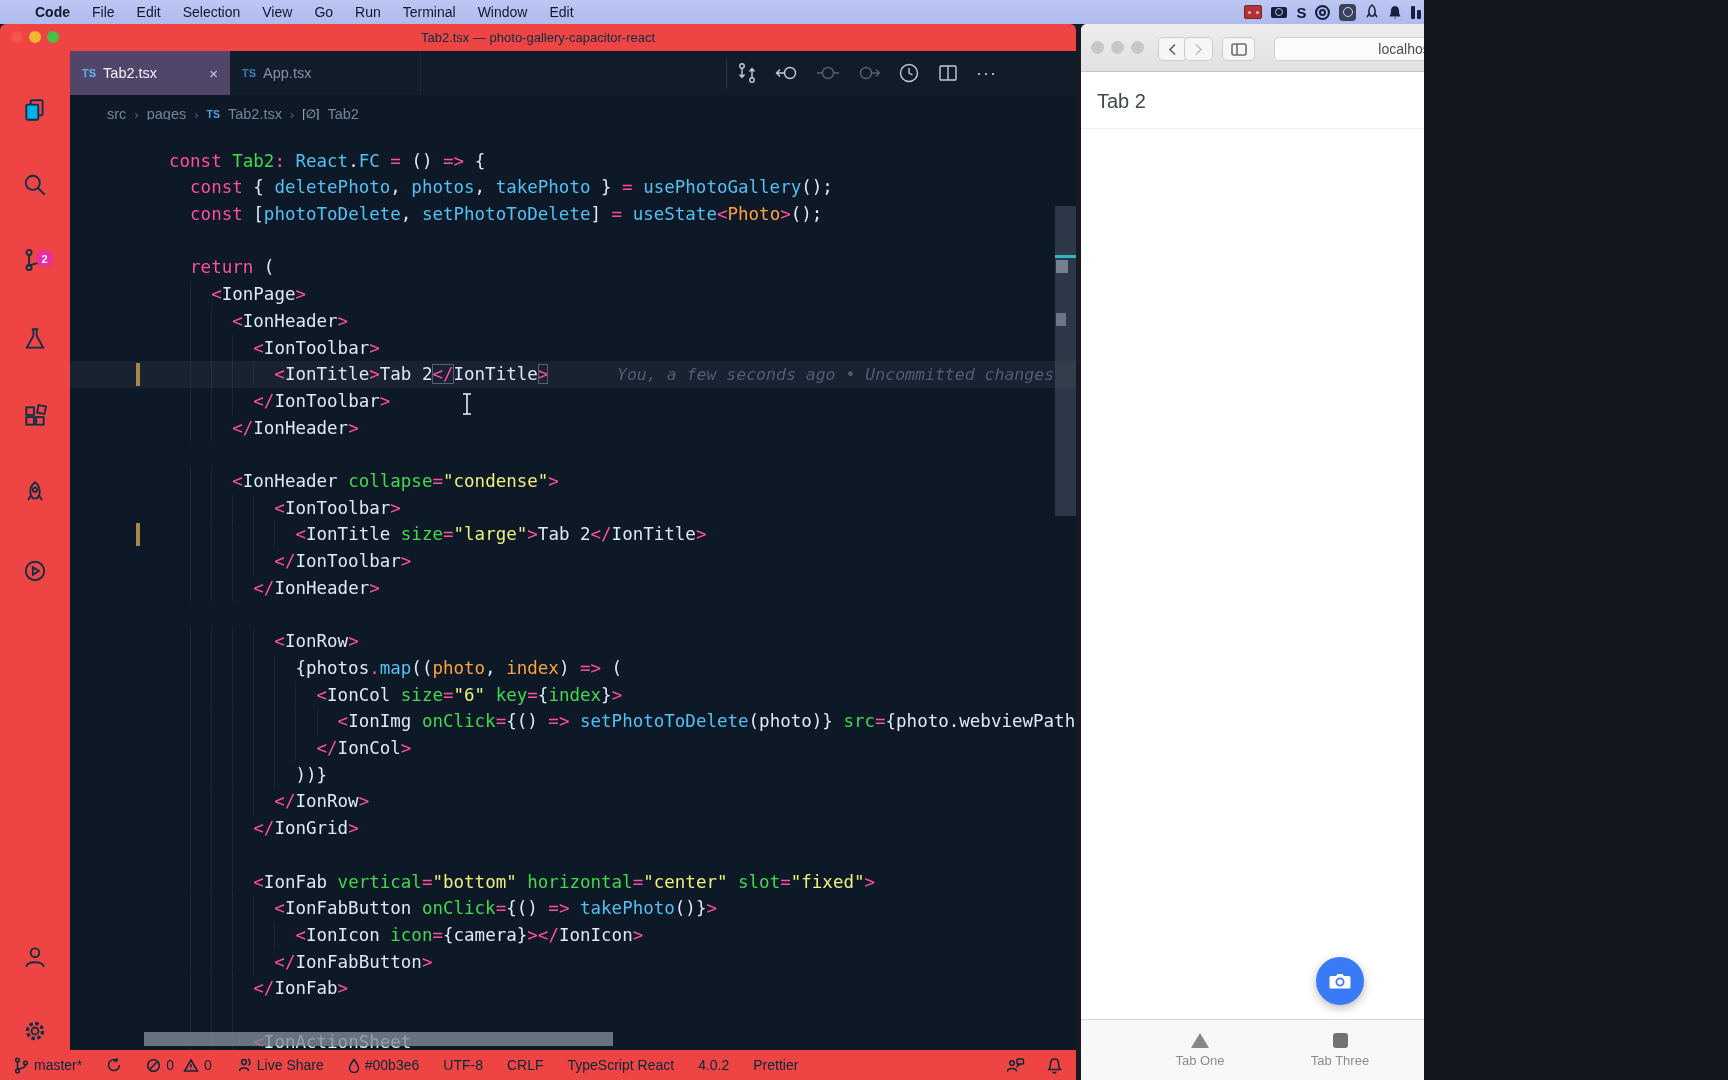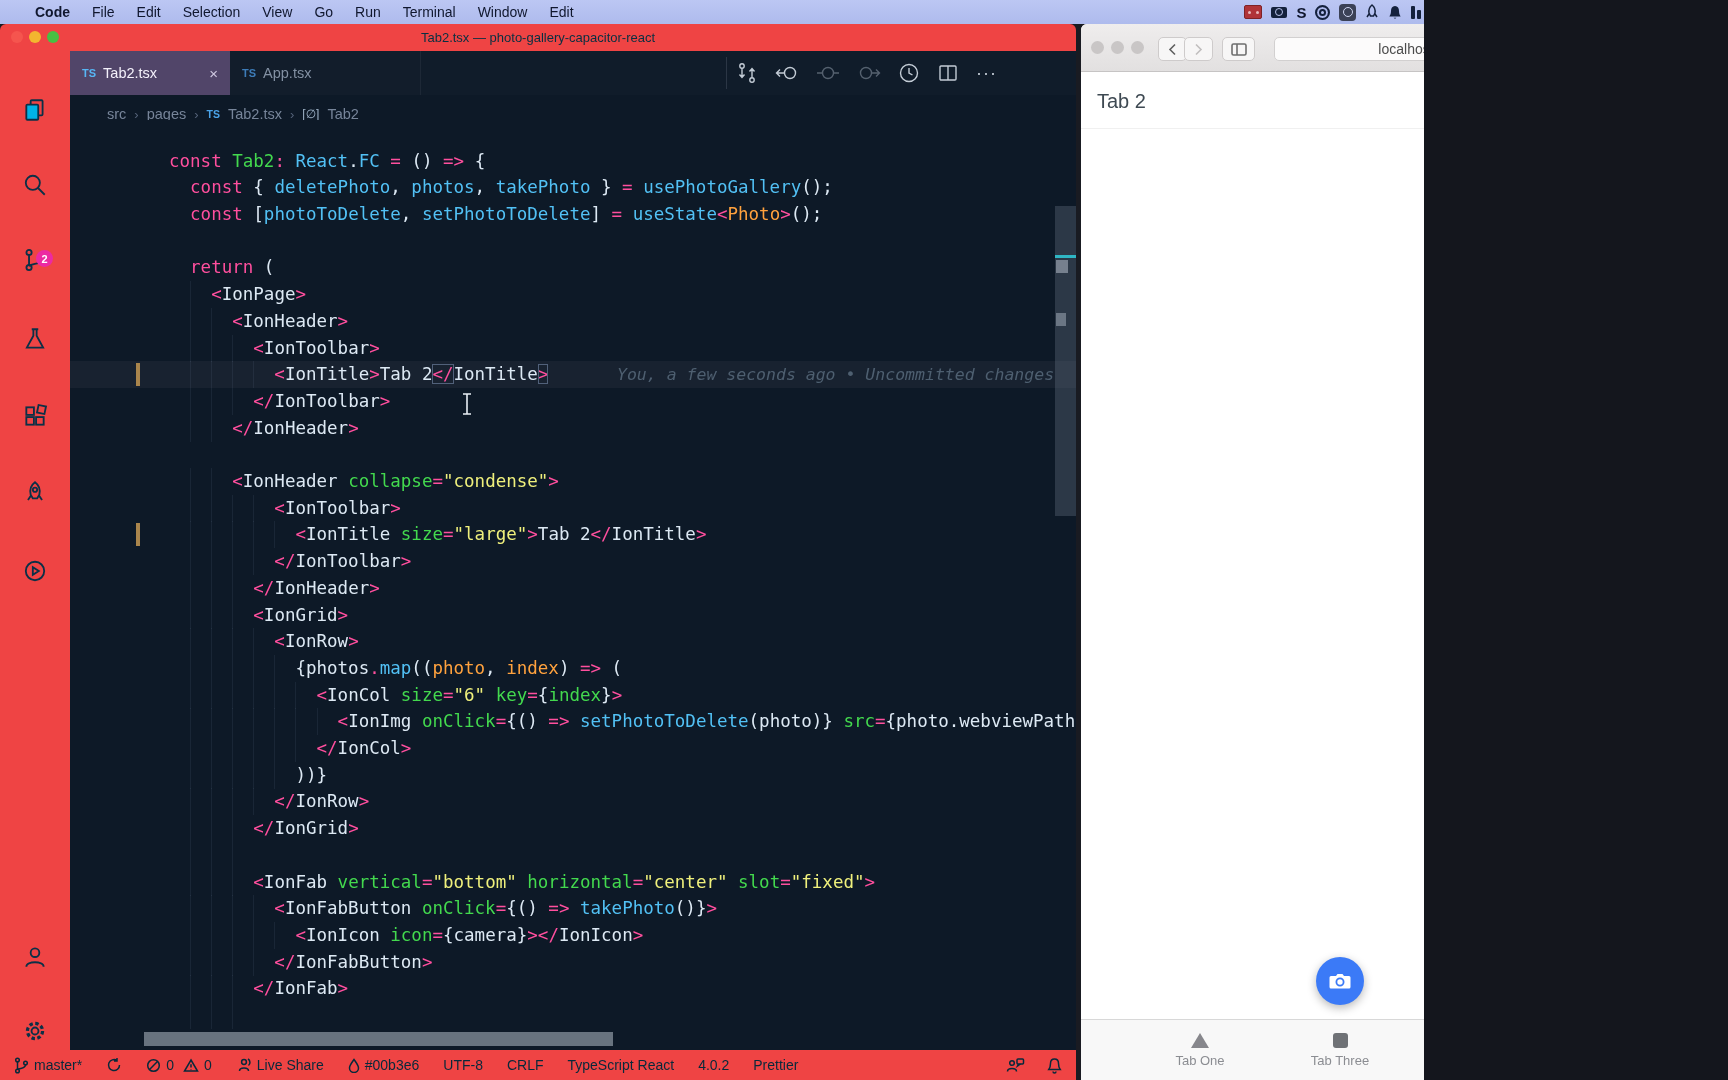--- a/index.html
+++ b/index.html
@@ -353,36 +353,36 @@
         <div class="crow" style="top: 161.15px;"><span class="guide" style="left: calc(2ch + 99px);"></span><pre class="codepre"><span class="tk-w">    </span><span class="tk-p">&lt;</span><span class="tk-w">IonPage</span><span class="tk-p">&gt;</span></pre></div>
         <div class="crow" style="top: 214.55px;"><span class="guide" style="left: calc(2ch + 99px);"></span><span class="guide" style="left: calc(4ch + 99px);"></span><span class="guide" style="left: calc(6ch + 99px);"></span><pre class="codepre"><span class="tk-w">        </span><span class="tk-p">&lt;</span><span class="tk-w">IonToolbar</span><span class="tk-p">&gt;</span></pre></div>
         <div class="crow cur" style="top: 241.25px;"><span class="gmark"></span><span class="guide" style="left: calc(2ch + 99px);"></span><span class="guide" style="left: calc(4ch + 99px);"></span><span class="guide" style="left: calc(6ch + 99px);"></span><span class="guide" style="left: calc(8ch + 99px);"></span><pre class="codepre"><span class="tk-w">          </span><span class="tk-p">&lt;</span><span class="tk-w">IonTitle</span><span class="tk-p">&gt;</span><span class="tk-w">Tab 2</span><span class="tk-x">&lt;/</span><span class="tk-w">IonTitle</span><span class="tk-x">&gt;</span></pre><span id="gitlens">You, a few seconds ago • Uncommitted changes</span></div>
         <div class="crow" style="top: 267.95px;"><span class="guide" style="left: calc(2ch + 99px);"></span><span class="guide" style="left: calc(4ch + 99px);"></span><span class="guide" style="left: calc(6ch + 99px);"></span><pre class="codepre"><span class="tk-w">        </span><span class="tk-p">&lt;/</span><span class="tk-w">IonToolbar</span><span class="tk-p">&gt;</span></pre></div>
         <div class="crow" style="top: 294.65px;"><span class="guide" style="left: calc(2ch + 99px);"></span><span class="guide" style="left: calc(4ch + 99px);"></span><pre class="codepre"><span class="tk-w">      </span><span class="tk-p">&lt;/</span><span class="tk-w">IonHeader</span><span class="tk-p">&gt;</span></pre></div>
         <div class="crow" style="top: 348.05px;"><span class="guide" style="left: calc(2ch + 99px);"></span><span class="guide" style="left: calc(4ch + 99px);"></span><pre class="codepre"><span class="tk-w">      </span><span class="tk-p">&lt;</span><span class="tk-w">IonHeader</span><span class="tk-w"> </span><span class="tk-g">collapse</span><span class="tk-p">=</span><span class="tk-y">"condense"</span><span class="tk-p">&gt;</span></pre></div>
         <div class="crow" style="top: 374.75px;"><span class="guide" style="left: calc(2ch + 99px);"></span><span class="guide" style="left: calc(4ch + 99px);"></span><span class="guide" style="left: calc(6ch + 99px);"></span><span class="guide" style="left: calc(8ch + 99px);"></span><pre class="codepre"><span class="tk-w">          </span><span class="tk-p">&lt;</span><span class="tk-w">IonToolbar</span><span class="tk-p">&gt;</span></pre></div>
         <div class="crow" style="top: 401.45px;"><span class="gmark"></span><span class="guide" style="left: calc(2ch + 99px);"></span><span class="guide" style="left: calc(4ch + 99px);"></span><span class="guide" style="left: calc(6ch + 99px);"></span><span class="guide" style="left: calc(8ch + 99px);"></span><span class="guide" style="left: calc(10ch + 99px);"></span><pre class="codepre"><span class="tk-w">            </span><span class="tk-p">&lt;</span><span class="tk-w">IonTitle</span><span class="tk-w"> </span><span class="tk-g">size</span><span class="tk-p">=</span><span class="tk-y">"large"</span><span class="tk-p">&gt;</span><span class="tk-w">Tab 2</span><span class="tk-p">&lt;/</span><span class="tk-w">IonTitle</span><span class="tk-p">&gt;</span></pre></div>
         <div class="crow" style="top: 428.15px;"><span class="guide" style="left: calc(2ch + 99px);"></span><span class="guide" style="left: calc(4ch + 99px);"></span><span class="guide" style="left: calc(6ch + 99px);"></span><span class="guide" style="left: calc(8ch + 99px);"></span><pre class="codepre"><span class="tk-w">          </span><span class="tk-p">&lt;/</span><span class="tk-w">IonToolbar</span><span class="tk-p">&gt;</span></pre></div>
         <div class="crow" style="top: 454.85px;"><span class="guide" style="left: calc(2ch + 99px);"></span><span class="guide" style="left: calc(4ch + 99px);"></span><span class="guide" style="left: calc(6ch + 99px);"></span><pre class="codepre"><span class="tk-w">        </span><span class="tk-p">&lt;/</span><span class="tk-w">IonHeader</span><span class="tk-p">&gt;</span></pre></div>
-        <div class="crow" style="top: 481.55px;"><span class="guide" style="left: calc(2ch + 99px);"></span><span class="guide" style="left: calc(4ch + 99px);"></span><span class="guide" style="left: calc(6ch + 99px);"></span><pre class="codepre"><span class="tk-w">        </span><span class="tk-p">&lt;</span><span class="tk-w">IonGrid</span><span class="tk-p">&gt;</span></pre></div>
         <div class="crow" style="top: 508.25px;"><span class="guide" style="left: calc(2ch + 99px);"></span><span class="guide" style="left: calc(4ch + 99px);"></span><span class="guide" style="left: calc(6ch + 99px);"></span><span class="guide" style="left: calc(8ch + 99px);"></span><pre class="codepre"><span class="tk-w">          </span><span class="tk-p">&lt;</span><span class="tk-w">IonRow</span><span class="tk-p">&gt;</span></pre></div>
         <div class="crow" style="top: 534.95px;"><span class="guide" style="left: calc(2ch + 99px);"></span><span class="guide" style="left: calc(4ch + 99px);"></span><span class="guide" style="left: calc(6ch + 99px);"></span><span class="guide" style="left: calc(8ch + 99px);"></span><span class="guide" style="left: calc(10ch + 99px);"></span><pre class="codepre"><span class="tk-w">            {</span><span class="tk-w">photos</span><span class="tk-p">.</span><span class="tk-b">map</span><span class="tk-w">((</span><span class="tk-o">photo</span><span class="tk-w">, </span><span class="tk-o">index</span><span class="tk-w">) </span><span class="tk-p">=&gt;</span><span class="tk-w"> (</span></pre></div>
         <div class="crow" style="top: 561.65px;"><span class="guide" style="left: calc(2ch + 99px);"></span><span class="guide" style="left: calc(4ch + 99px);"></span><span class="guide" style="left: calc(6ch + 99px);"></span><span class="guide" style="left: calc(8ch + 99px);"></span><span class="guide" style="left: calc(10ch + 99px);"></span><span class="guide" style="left: calc(12ch + 99px);"></span><pre class="codepre"><span class="tk-w">              </span><span class="tk-p">&lt;</span><span class="tk-w">IonCol</span><span class="tk-w"> </span><span class="tk-g">size</span><span class="tk-p">=</span><span class="tk-y">"6"</span><span class="tk-w"> </span><span class="tk-g">key</span><span class="tk-p">=</span><span class="tk-w">{</span><span class="tk-g">index</span><span class="tk-w">}</span><span class="tk-p">&gt;</span></pre></div>
         <div class="crow" style="top: 588.35px;"><span class="guide" style="left: calc(2ch + 99px);"></span><span class="guide" style="left: calc(4ch + 99px);"></span><span class="guide" style="left: calc(6ch + 99px);"></span><span class="guide" style="left: calc(8ch + 99px);"></span><span class="guide" style="left: calc(10ch + 99px);"></span><span class="guide" style="left: calc(12ch + 99px);"></span><span class="guide" style="left: calc(14ch + 99px);"></span><pre class="codepre"><span class="tk-w">                </span><span class="tk-p">&lt;</span><span class="tk-w">IonImg</span><span class="tk-w"> </span><span class="tk-g">onClick</span><span class="tk-p">=</span><span class="tk-w">{() </span><span class="tk-p">=&gt;</span><span class="tk-w"> </span><span class="tk-b">setPhotoToDelete</span><span class="tk-w">(photo)} </span><span class="tk-g">src</span><span class="tk-p">=</span><span class="tk-w">{photo.webviewPath}</span></pre></div>
         <div class="crow" style="top: 615.05px;"><span class="guide" style="left: calc(2ch + 99px);"></span><span class="guide" style="left: calc(4ch + 99px);"></span><span class="guide" style="left: calc(6ch + 99px);"></span><span class="guide" style="left: calc(8ch + 99px);"></span><span class="guide" style="left: calc(10ch + 99px);"></span><span class="guide" style="left: calc(12ch + 99px);"></span><pre class="codepre"><span class="tk-w">              </span><span class="tk-p">&lt;/</span><span class="tk-w">IonCol</span><span class="tk-p">&gt;</span></pre></div>
         <div class="crow" style="top: 641.75px;"><span class="guide" style="left: calc(2ch + 99px);"></span><span class="guide" style="left: calc(4ch + 99px);"></span><span class="guide" style="left: calc(6ch + 99px);"></span><span class="guide" style="left: calc(8ch + 99px);"></span><span class="guide" style="left: calc(10ch + 99px);"></span><pre class="codepre"><span class="tk-w">            ))}</span></pre></div>
         <div class="crow" style="top: 668.45px;"><span class="guide" style="left: calc(2ch + 99px);"></span><span class="guide" style="left: calc(4ch + 99px);"></span><span class="guide" style="left: calc(6ch + 99px);"></span><span class="guide" style="left: calc(8ch + 99px);"></span><pre class="codepre"><span class="tk-w">          </span><span class="tk-p">&lt;/</span><span class="tk-w">IonRow</span><span class="tk-p">&gt;</span></pre></div>
         <div class="crow" style="top: 695.15px;"><span class="guide" style="left: calc(2ch + 99px);"></span><span class="guide" style="left: calc(4ch + 99px);"></span><span class="guide" style="left: calc(6ch + 99px);"></span><pre class="codepre"><span class="tk-w">        </span><span class="tk-p">&lt;/</span><span class="tk-w">IonGrid</span><span class="tk-p">&gt;</span></pre></div>
         <div class="crow" style="top: 721.85px;"><span class="guide" style="left: calc(2ch + 99px);"></span><span class="guide" style="left: calc(4ch + 99px);"></span><span class="guide" style="left: calc(6ch + 99px);"></span><pre class="codepre"></pre></div>
         <div class="crow" style="top: 748.55px;"><span class="guide" style="left: calc(2ch + 99px);"></span><span class="guide" style="left: calc(4ch + 99px);"></span><span class="guide" style="left: calc(6ch + 99px);"></span><pre class="codepre"><span class="tk-w">        </span><span class="tk-p">&lt;</span><span class="tk-w">IonFab</span><span class="tk-w"> </span><span class="tk-g">vertical</span><span class="tk-p">=</span><span class="tk-y">"bottom"</span><span class="tk-w"> </span><span class="tk-g">horizontal</span><span class="tk-p">=</span><span class="tk-y">"center"</span><span class="tk-w"> </span><span class="tk-g">slot</span><span class="tk-p">=</span><span class="tk-y">"fixed"</span><span class="tk-p">&gt;</span></pre></div>
         <div class="crow" style="top: 775.25px;"><span class="guide" style="left: calc(2ch + 99px);"></span><span class="guide" style="left: calc(4ch + 99px);"></span><span class="guide" style="left: calc(6ch + 99px);"></span><span class="guide" style="left: calc(8ch + 99px);"></span><pre class="codepre"><span class="tk-w">          </span><span class="tk-p">&lt;</span><span class="tk-w">IonFabButton</span><span class="tk-w"> </span><span class="tk-g">onClick</span><span class="tk-p">=</span><span class="tk-w">{() </span><span class="tk-p">=&gt;</span><span class="tk-w"> </span><span class="tk-b">takePhoto</span><span class="tk-w">()}</span><span class="tk-p">&gt;</span></pre></div>
         <div class="crow" style="top: 801.95px;"><span class="guide" style="left: calc(2ch + 99px);"></span><span class="guide" style="left: calc(4ch + 99px);"></span><span class="guide" style="left: calc(6ch + 99px);"></span><span class="guide" style="left: calc(8ch + 99px);"></span><span class="guide" style="left: calc(10ch + 99px);"></span><pre class="codepre"><span class="tk-w">            </span><span class="tk-p">&lt;</span><span class="tk-w">IonIcon</span><span class="tk-w"> </span><span class="tk-g">icon</span><span class="tk-p">=</span><span class="tk-w">{camera}</span><span class="tk-p">&gt;</span><span class="tk-p">&lt;/</span><span class="tk-w">IonIcon</span><span class="tk-p">&gt;</span></pre></div>
         <div class="crow" style="top: 828.65px;"><span class="guide" style="left: calc(2ch + 99px);"></span><span class="guide" style="left: calc(4ch + 99px);"></span><span class="guide" style="left: calc(6ch + 99px);"></span><span class="guide" style="left: calc(8ch + 99px);"></span><pre class="codepre"><span class="tk-w">          </span><span class="tk-p">&lt;/</span><span class="tk-w">IonFabButton</span><span class="tk-p">&gt;</span></pre></div>
         <div class="crow" style="top: 855.35px;"><span class="guide" style="left: calc(2ch + 99px);"></span><span class="guide" style="left: calc(4ch + 99px);"></span><span class="guide" style="left: calc(6ch + 99px);"></span><pre class="codepre"><span class="tk-w">        </span><span class="tk-p">&lt;/</span><span class="tk-w">IonFab</span><span class="tk-p">&gt;</span></pre></div>
         <div class="crow" style="top: 882.05px;"><span class="guide" style="left: calc(2ch + 99px);"></span><span class="guide" style="left: calc(4ch + 99px);"></span><span class="guide" style="left: calc(6ch + 99px);"></span><pre class="codepre"></pre></div>
+        <div class="crow" style="top: 908.75px;"><span class="guide" style="left: calc(2ch + 99px);"></span><span class="guide" style="left: calc(4ch + 99px);"></span><span class="guide" style="left: calc(6ch + 99px);"></span><pre class="codepre"><span class="tk-w">        </span><span class="tk-p">&lt;</span><span class="tk-w">IonActionSheet</span></pre></div>
       </div>
 
     <div id="vsb-thumb" class="abs"></div>
     <div class="abs vsb-tick" style="top:231px;height:3px;background:#2fb6c4;"></div>
     <div class="abs vsb-tick" style="top:236px;height:13px;width:12px;left:1056px;background:#76808e;"></div>
     <div class="abs vsb-tick" style="top:289px;height:13px;width:10px;left:1056px;background:#6b7684;"></div>
     <div id="hsb-thumb" class="abs"></div>
     <div id="ibeam" class="abs">
         <svg width="14" height="24" viewBox="0 0 14 24">
           <path d="M3 2 H11 M7 2 V22 M3 22 H11" stroke="#0d1927" stroke-width="4" fill="none"></path>

